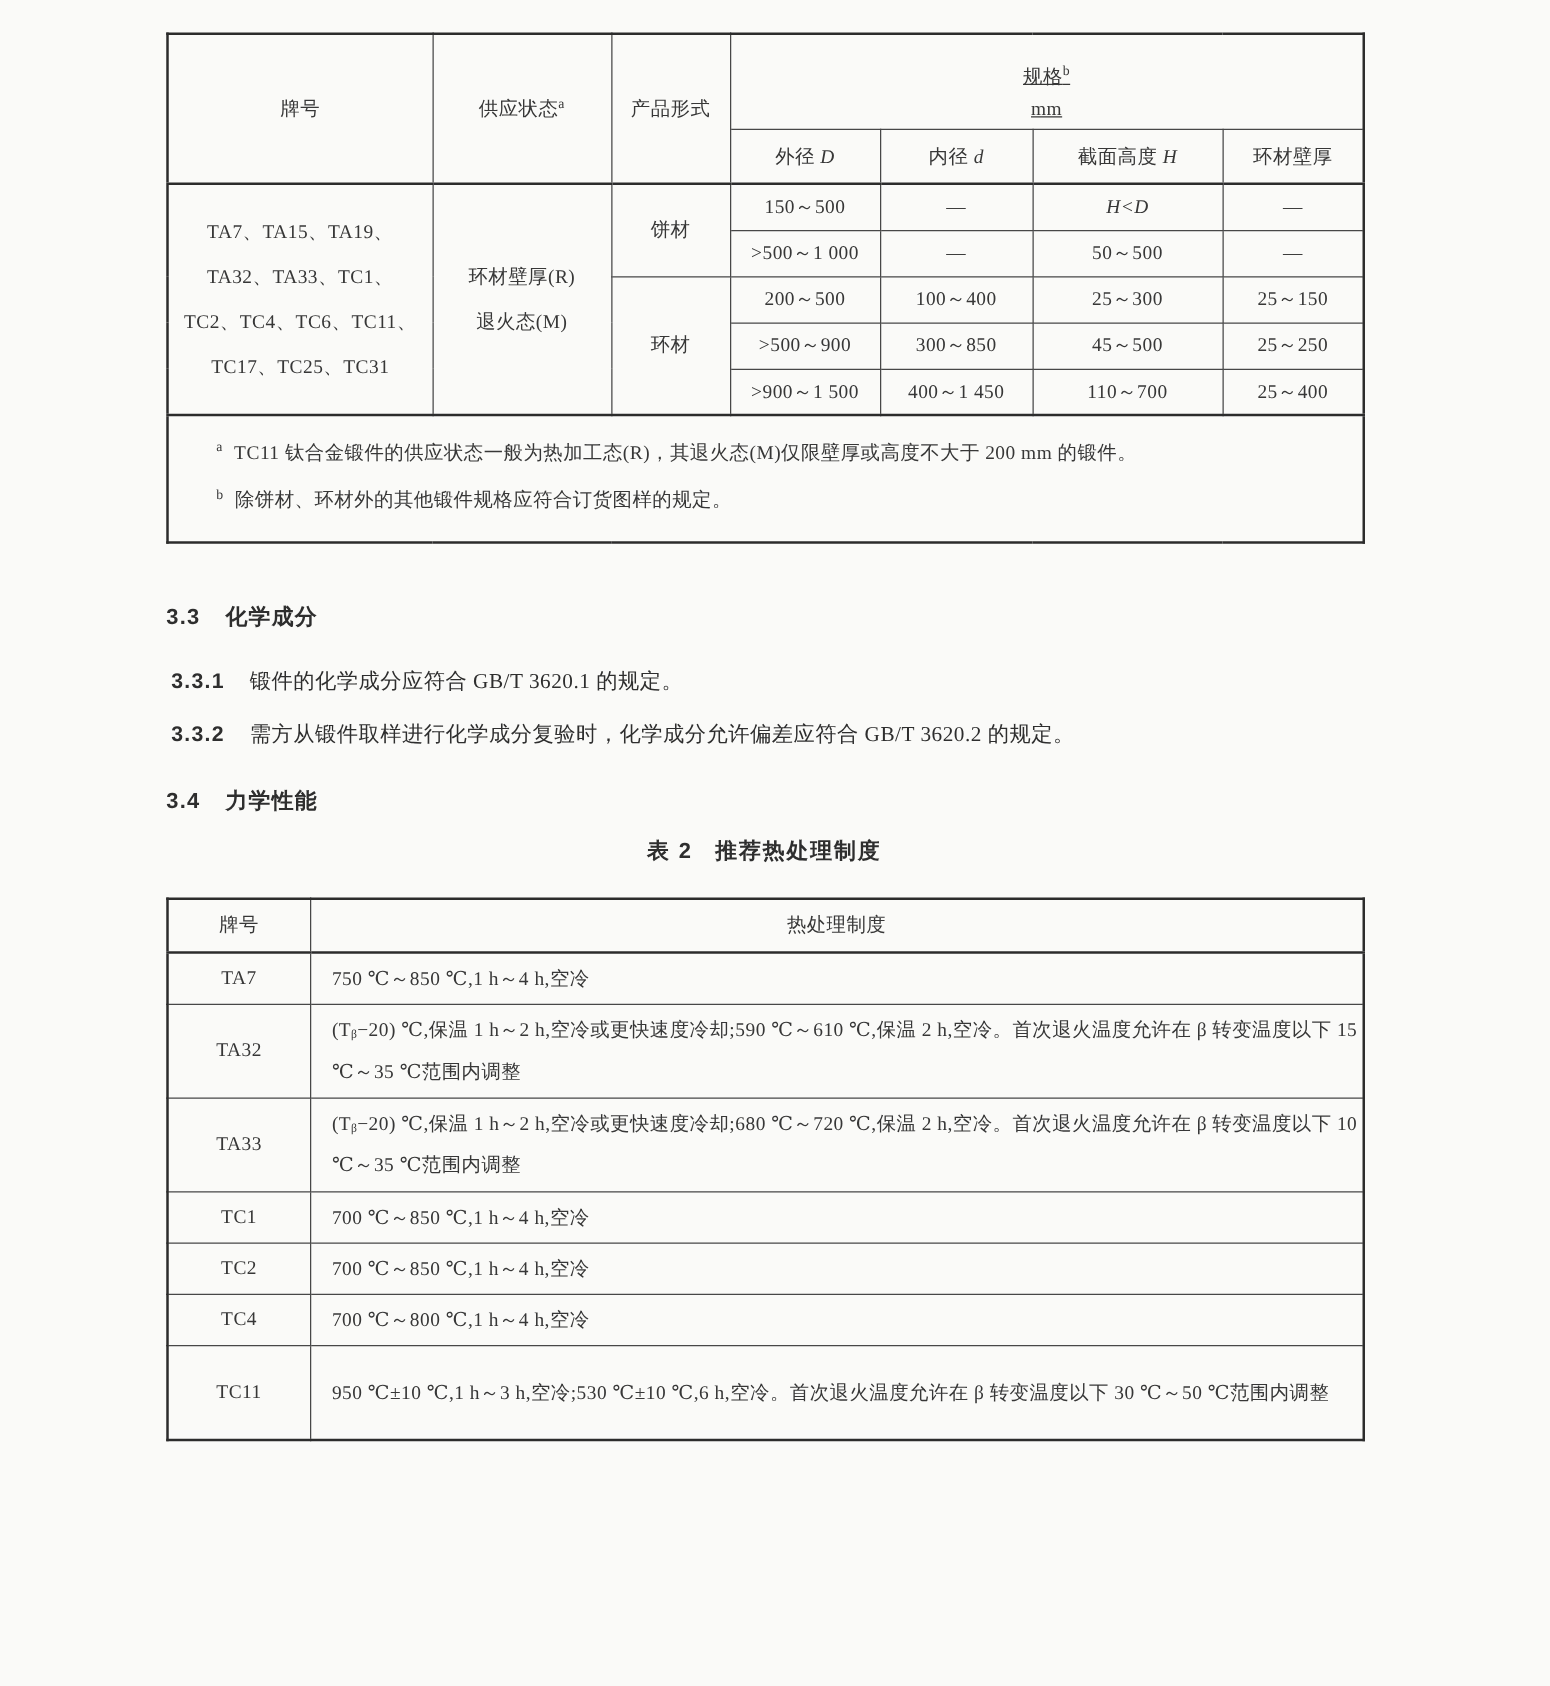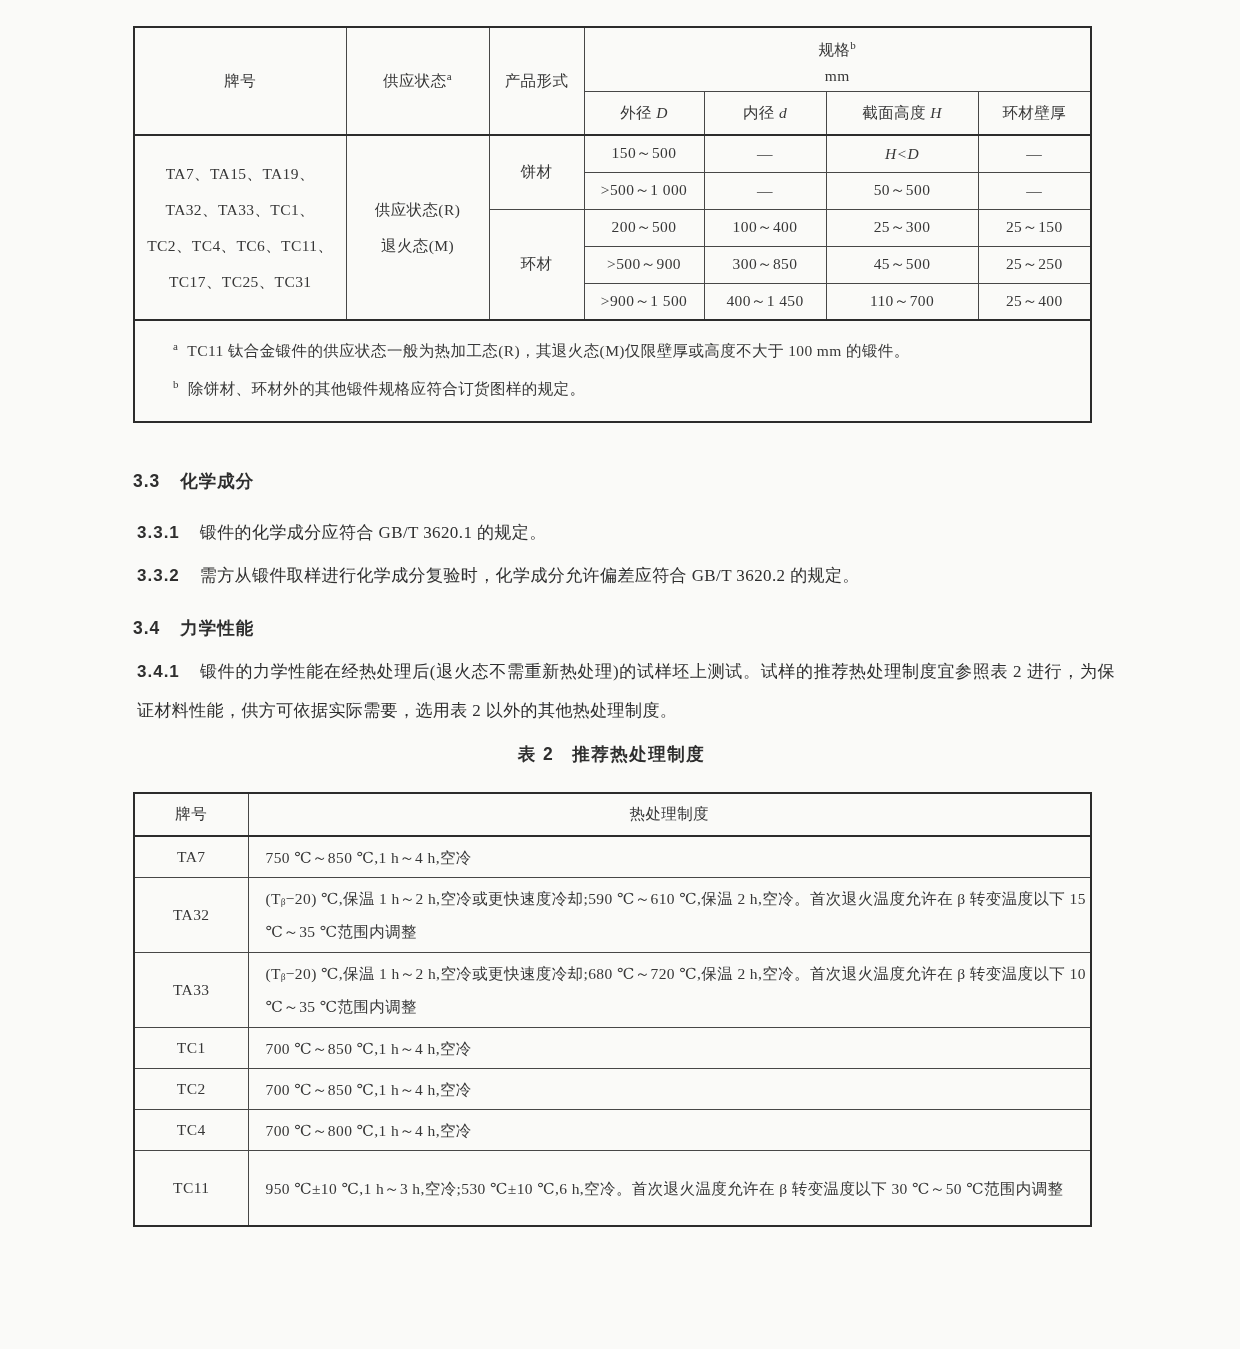--- a/index.html
+++ b/index.html
@@ -50,21 +50,21 @@
     font-size: 15.5px; color: #373737;
     padding: 2px 4px; letter-spacing: 0.4px;
     overflow: hidden;
   }
   .bb-thick { border-bottom: 2.4px solid #2c2c2c !important; }
   .var { font-style: italic; font-family: "Liberation Serif", "DejaVu Serif", serif; }
   .dash-cell { color: #5c5c5c; }
 
   
   .t1 .h1 td { height: 56px; }
-  .t1 .spec-cell { line-height: 26px; padding-top: 4px; }
+  .t1 .spec-cell { line-height: 26px; padding-top: 16px; text-decoration: underline; }
   .t1 .h2 td { height: 38px; }
   .t1 .r { height: 37px; }
   .t1 .grades-cell { line-height: 36px; padding: 0 10px; }
   .t1 .cond-cell { line-height: 36px; }
   .fn-cell {
     border-top: 2.4px solid #2c2c2c !important;
     text-align: left !important;
     padding: 11px 16px 13px 38px !important;
     font-size: 15px; line-height: 2.45;
   }
@@ -118,21 +118,21 @@
       <tr class="h2">
         <td class="bb-thick"><span>外径</span> <span class="var">D</span></td>
         <td class="bb-thick"><span>内径</span> <span class="var">d</span></td>
         <td class="bb-thick"><span>截面高度</span> <span class="var">H</span></td>
         <td class="bb-thick"><span>环材壁厚</span></td>
       </tr>
 
       <tr class="r">
         <td rowspan="5" class="grades-cell">TA7、TA15、TA19、TA32、TA33、TC1、TC2、TC4、TC6、TC11、TC17、TC25、TC31</td>
         <td rowspan="5" class="cond-cell">
-          <div>供应状态(R)</div>
+          <div>环材壁厚(R)</div>
           <div>退火态(M)</div>
         </td>
         <td rowspan="2">饼材</td>
         <td>150～500</td>
         <td class="dash-cell">—</td>
         <td class="var">H&lt;D</td>
         <td class="dash-cell">—</td>
       </tr>
       <tr class="r">
         <td>&gt;500～1 000</td>
@@ -155,38 +155,37 @@
       </tr>
       <tr class="r">
         <td>&gt;900～1 500</td>
         <td>400～1 450</td>
         <td>110～700</td>
         <td>25～400</td>
       </tr>
 
       <tr>
         <td colspan="7" class="fn-cell">
-          <div class="fn-line"><sup>a</sup><span>TC11 钛合金锻件的供应状态一般为热加工态(R)，其退火态(M)仅限壁厚或高度不大于 100 mm 的锻件。</span></div>
+          <div class="fn-line"><sup>a</sup><span>TC11 钛合金锻件的供应状态一般为热加工态(R)，其退火态(M)仅限壁厚或高度不大于 200 mm 的锻件。</span></div>
           <div class="fn-line"><sup>b</sup><span>除饼材、环材外的其他锻件规格应符合订货图样的规定。</span></div>
         </td>
       </tr>
     </tbody>
   </table>
 
   <div class="sp-after-t1"></div>
 
   <h3 class="heading"><span class="clause-num">3.3</span><span>化学成分</span></h3>
   <div class="sp-33-331"></div>
   <p class="clause"><span class="clause-num">3.3.1</span><span>锻件的化学成分应符合 GB/T 3620.1 的规定。</span></p>
   <div class="sp-331-332"></div>
   <p class="clause"><span class="clause-num">3.3.2</span><span>需方从锻件取样进行化学成分复验时，化学成分允许偏差应符合 GB/T 3620.2 的规定。</span></p>
   <div class="sp-332-34"></div>
   <h3 class="heading"><span class="clause-num">3.4</span><span>力学性能</span></h3>
   <div class="sp-34-341"></div>
-  <p class="clause"><span class="clause-num">3.4.1</span><span>锻件的力学性能在经热处理后(退火态不需重新热处理)的试样坯上测试。试样的推荐热处理制度宜参照表 2 进行，为保证材料性能，供方可依据实际需要，选用表 2 以外的其他热处理制度。</span></p>
   <div class="sp-341-t2"></div>
 
   <div class="tbl-title">
     <span>表 2</span><span class="tgap"></span><span>推荐热处理制度</span>
   </div>
 
   <table class="t t2">
     <colgroup>
         <col style="width:114px">
         <col style="width:843px">

